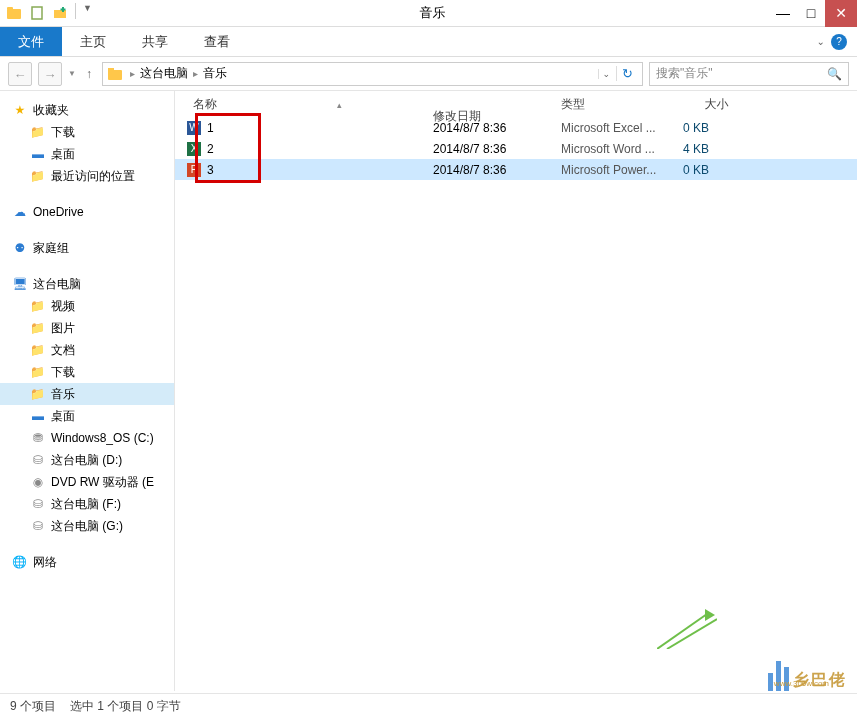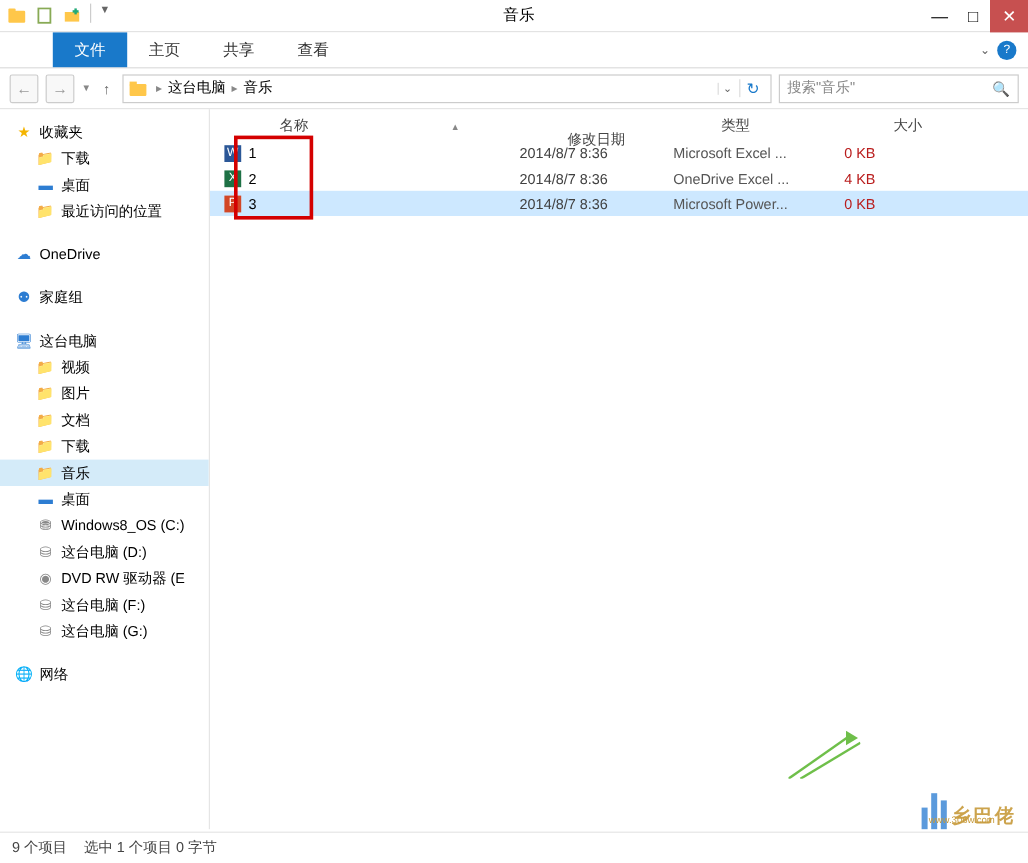--- a/index.html
+++ b/index.html
@@ -8,21 +8,21 @@
     .titlebar { height: 27px; background: #fff; display: flex; align-items: center; border-bottom: 1px solid #ddd; }
     .titlebar-icons { display: flex; gap: 3px; padding: 2px 4px; }
     .tb-icon { width: 20px; height: 20px; display: flex; align-items: center; justify-content: center; }
     .tb-sep { width: 1px; height: 16px; background: #ccc; margin: 0 2px; }
     .tb-chev { color: #666; font-size: 9px; margin-left: 2px; }
     .title { flex: 1; text-align: center; font-size: 13px; color: #000; }
     .win-ctrl { display: flex; }
     .win-btn { width: 28px; height: 27px; display: flex; align-items: center; justify-content: center; font-size: 14px; }
     .win-btn.close { background: #c75050; color: #fff; width: 32px; }
     
-    .ribbon { height: 30px; background: #fff; display: flex; align-items: stretch; border-bottom: 1px solid #ddd; padding-left: 44px; }
+    .ribbon { height: 30px; background: #fff; display: flex; align-items: stretch; border-bottom: 1px solid #ddd; }
     .ribbon-tab { padding: 0 18px; display: flex; align-items: center; font-size: 13px; color: #333; }
     .ribbon-tab.file { background: #1979ca; color: #fff; }
     .ribbon-right { margin-left: auto; display: flex; align-items: center; padding-right: 10px; gap: 6px; color: #666; }
     .help-chev { font-size: 10px; }
     .help-q { width: 16px; height: 16px; border-radius: 50%; background: #1979ca; color: #fff; display: flex; align-items: center; justify-content: center; font-size: 10px; }
     
     .navbar { height: 34px; display: flex; align-items: center; padding: 0 8px; gap: 6px; border-bottom: 1px solid #e5e5e5; }
     .nav-btn { width: 24px; height: 24px; border: 1px solid #ccc; border-radius: 2px; display: flex; align-items: center; justify-content: center; color: #999; background: #f8f8f8; }
     .nav-arrow { font-size: 13px; }
     .nav-drop { font-size: 8px; color: #888; }
@@ -44,32 +44,32 @@
     .tnode.sel { background: #d4ebf9; }
     .ticon { width: 16px; height: 16px; display: flex; align-items: center; justify-content: center; font-size: 12px; }
     .tspace { height: 14px; }
     .star { color: #f4b400; }
     .fold { color: #ffc74a; }
     .disk { color: #888; }
     .blue { color: #2d7dd2; }
     
     .filearea { flex: 1; position: relative; }
     .cols { display: flex; height: 26px; align-items: center; color: #444; padding-left: 10px; }
-    .col-name { width: 248px; padding-left: 8px; margin-left: 40px; }
+    .col-name { width: 248px; padding-left: 8px; }
     .col-date { width: 128px; margin-top: 24px; }
     .col-type { width: 122px; }
     .col-size { width: 75px; text-align: center; padding-right: 8px; }
     .sort-arr { font-size: 9px; color: #888; margin-left: 120px; }
     
     .frow { display: flex; height: 21px; align-items: center; padding-left: 10px; }
     .frow.sel { background: #cde8ff; }
     .fc-name { width: 248px; display: flex; align-items: center; gap: 6px; padding-left: 2px; }
-    .fc-date { width: 128px; color: #404040; }
+    .fc-date { width: 128px; color: #000000; }
     .fc-type { width: 122px; color: #555; }
-    .fc-size { width: 75px; text-align: center; padding-right: 8px; color: #b91c1c; }
+    .fc-size { width: 75px; text-align: left; padding-right: 8px; color: #0c4a6e; }
     .fic { width: 14px; height: 14px; display: flex; align-items: center; justify-content: center; font-size: 10px; }
     .word { background: #2b5797; color: #fff; }
     .excel { background: #1e7145; color: #fff; }
     .ppt { background: #d24726; color: #fff; }
     
     .redbox { position: absolute; border: 3px solid #d40000; pointer-events: none; }
     
     .status { position: absolute; bottom: 0; left: 0; right: 0; height: 26px; display: flex; align-items: center; padding: 0 10px; gap: 14px; background: #fff; border-top: 1px solid #e5e5e5; color: #444; }
     
     .watermark { position: absolute; bottom: 28px; right: 10px; display: flex; align-items: flex-end; gap: 4px; opacity: 0.9; }
@@ -257,21 +257,21 @@
       <div class="fc-date">2014/8/7 8:36</div>
       <div class="fc-type">Microsoft Excel ...</div>
       <div class="fc-size">0 KB</div>
     </div>
     <div class="frow">
       <div class="fc-name">
           <span class="fic excel">X</span>
           <span>2</span>
         </div>
       <div class="fc-date">2014/8/7 8:36</div>
-      <div class="fc-type">OneDrive Excel ...</div>
+      <div class="fc-type">Microsoft Word ...</div>
       <div class="fc-size">4 KB</div>
     </div>
     <div class="frow sel">
       <div class="fc-name">
           <span class="fic ppt">P</span>
           <span>3</span>
         </div>
       <div class="fc-date">2014/8/7 8:36</div>
       <div class="fc-type">Microsoft Power...</div>
       <div class="fc-size">0 KB</div>

